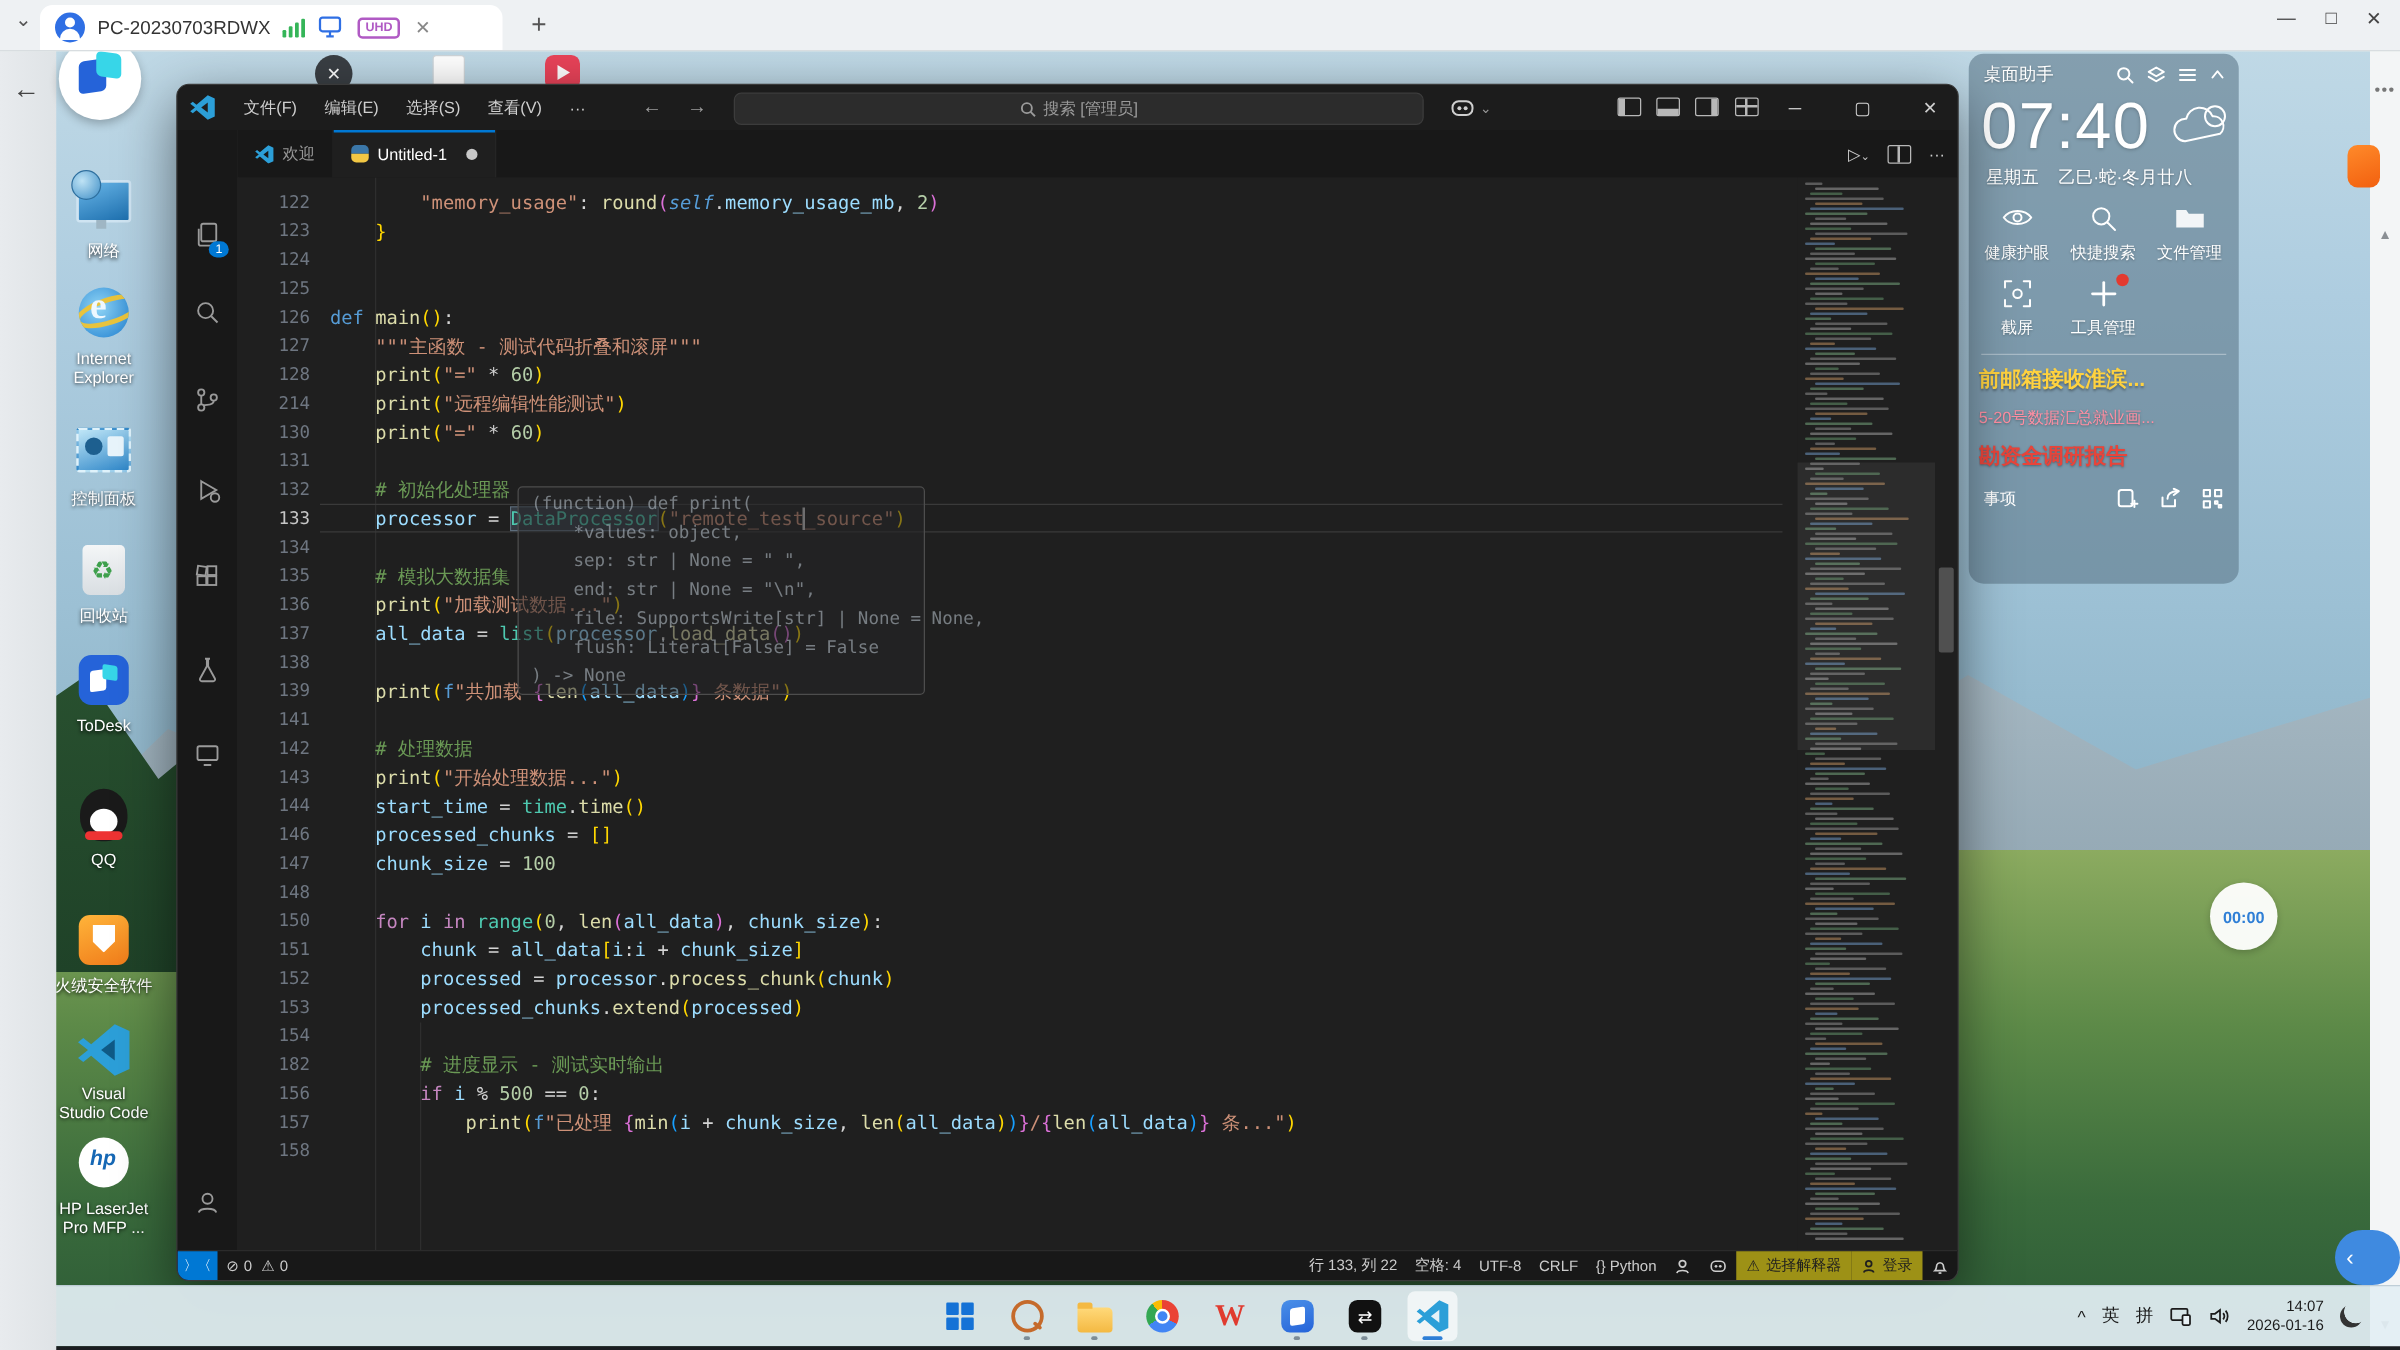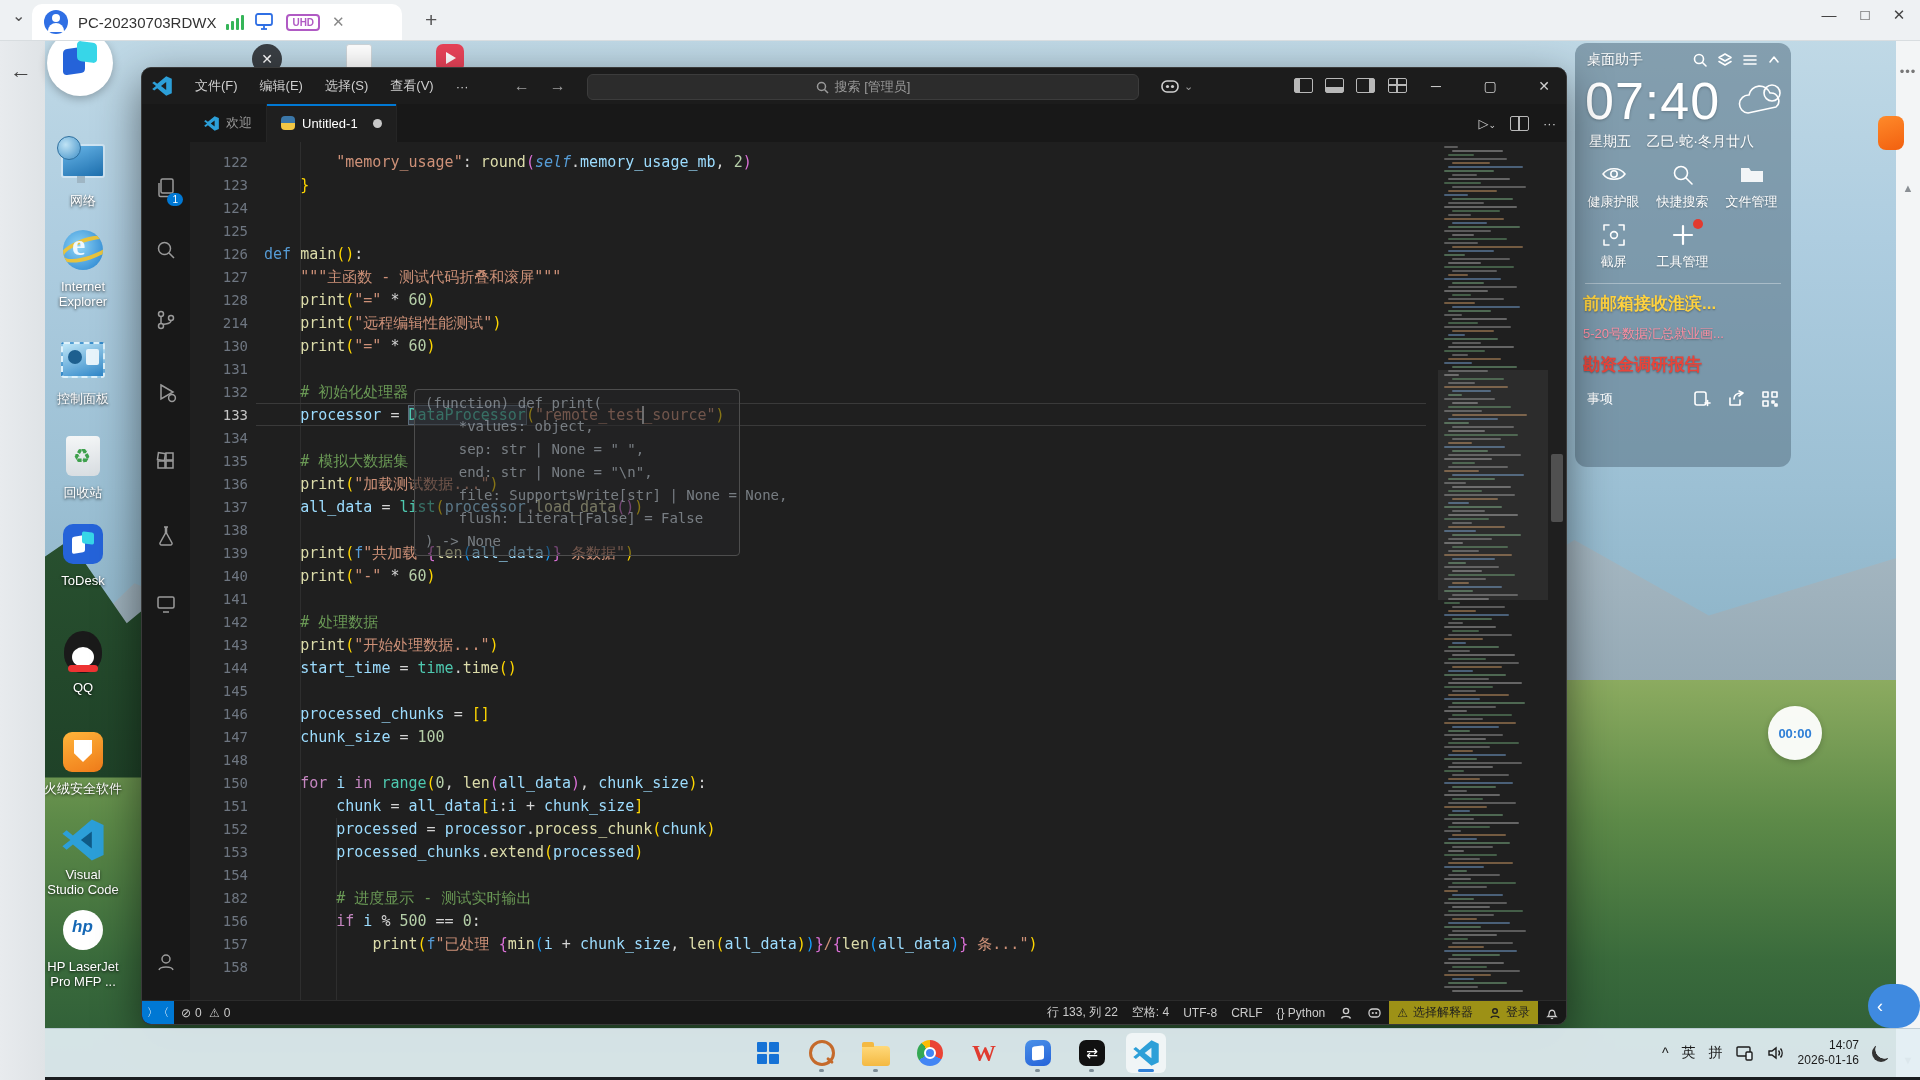--- a/index.html
+++ b/index.html
@@ -531,26 +531,24 @@
           <div class="cl"><span class="ln">130</span><span class="ct"><span class="tk-sp">    </span><span class="tk-fn">print</span><span class="tk-b1">(</span><span class="tk-str">"="</span><span class="tk-sp"> * </span><span class="tk-num">60</span><span class="tk-b1">)</span></span></div>
           <div class="cl"><span class="ln">131</span><span class="ct"></span></div>
           <div class="cl"><span class="ln">132</span><span class="ct"><span class="tk-sp">    </span><span class="tk-com"># 初始化处理器</span></span></div>
           <div class="cl"><span class="ln" style="color: rgb(198, 198, 198);">133</span><span class="ct"><span class="tk-sp">    </span><span class="tk-var">processor</span><span class="tk-sp"> = </span><span class="tk-cls tk-hl">DataProcessor</span><span class="tk-b1">(</span><span class="tk-str">"remote_test_source"</span><span class="tk-b1">)</span></span></div>
           <div class="cl"><span class="ln">134</span><span class="ct"></span></div>
           <div class="cl"><span class="ln">135</span><span class="ct"><span class="tk-sp">    </span><span class="tk-com"># 模拟大数据集</span></span></div>
           <div class="cl"><span class="ln">136</span><span class="ct"><span class="tk-sp">    </span><span class="tk-fn">print</span><span class="tk-b1">(</span><span class="tk-str">"加载测试数据..."</span><span class="tk-b1">)</span></span></div>
           <div class="cl"><span class="ln">137</span><span class="ct"><span class="tk-sp">    </span><span class="tk-var">all_data</span><span class="tk-sp"> = </span><span class="tk-cls">list</span><span class="tk-b1">(</span><span class="tk-var">processor</span><span class="tk-sp">.</span><span class="tk-fn">load_data</span><span class="tk-b2">(</span><span class="tk-b2">)</span><span class="tk-b1">)</span></span></div>
           <div class="cl"><span class="ln">138</span><span class="ct"></span></div>
           <div class="cl"><span class="ln">139</span><span class="ct"><span class="tk-sp">    </span><span class="tk-fn">print</span><span class="tk-b1">(</span><span class="tk-kw">f</span><span class="tk-str">"共加载 </span><span class="tk-b2">{</span><span class="tk-fn">len</span><span class="tk-b3">(</span><span class="tk-var">all_data</span><span class="tk-b3">)</span><span class="tk-b2">}</span><span class="tk-str"> 条数据"</span><span class="tk-b1">)</span></span></div>
-          <div class="cl"><span class="ln">140</span><span class="ct"><span class="tk-sp">    </span><span class="tk-fn">print</span><span class="tk-b1">(</span><span class="tk-str">"-"</span><span class="tk-sp"> * </span><span class="tk-num">60</span><span class="tk-b1">)</span></span></div>
           <div class="cl"><span class="ln">141</span><span class="ct"></span></div>
           <div class="cl"><span class="ln">142</span><span class="ct"><span class="tk-sp">    </span><span class="tk-com"># 处理数据</span></span></div>
           <div class="cl"><span class="ln">143</span><span class="ct"><span class="tk-sp">    </span><span class="tk-fn">print</span><span class="tk-b1">(</span><span class="tk-str">"开始处理数据..."</span><span class="tk-b1">)</span></span></div>
           <div class="cl"><span class="ln">144</span><span class="ct"><span class="tk-sp">    </span><span class="tk-var">start_time</span><span class="tk-sp"> = </span><span class="tk-cls">time</span><span class="tk-sp">.</span><span class="tk-fn">time</span><span class="tk-b1">(</span><span class="tk-b1">)</span></span></div>
-          <div class="cl"><span class="ln">145</span><span class="ct"></span></div>
           <div class="cl"><span class="ln">146</span><span class="ct"><span class="tk-sp">    </span><span class="tk-var">processed_chunks</span><span class="tk-sp"> = </span><span class="tk-b1">[]</span></span></div>
           <div class="cl"><span class="ln">147</span><span class="ct"><span class="tk-sp">    </span><span class="tk-var">chunk_size</span><span class="tk-sp"> = </span><span class="tk-num">100</span></span></div>
           <div class="cl"><span class="ln">148</span><span class="ct"></span></div>
           <div class="cl"><span class="ln">150</span><span class="ct"><span class="tk-sp">    </span><span class="tk-ctl">for</span><span class="tk-sp"> </span><span class="tk-var">i</span><span class="tk-sp"> </span><span class="tk-ctl">in</span><span class="tk-sp"> </span><span class="tk-cls">range</span><span class="tk-b1">(</span><span class="tk-num">0</span><span class="tk-sp">, </span><span class="tk-fn">len</span><span class="tk-b2">(</span><span class="tk-var">all_data</span><span class="tk-b2">)</span><span class="tk-sp">, </span><span class="tk-var">chunk_size</span><span class="tk-b1">)</span><span class="tk-sp">:</span></span></div>
           <div class="cl"><span class="ln">151</span><span class="ct"><span class="tk-sp">        </span><span class="tk-var">chunk</span><span class="tk-sp"> = </span><span class="tk-var">all_data</span><span class="tk-b1">[</span><span class="tk-var">i</span><span class="tk-sp">:</span><span class="tk-var">i</span><span class="tk-sp"> + </span><span class="tk-var">chunk_size</span><span class="tk-b1">]</span></span></div>
           <div class="cl"><span class="ln">152</span><span class="ct"><span class="tk-sp">        </span><span class="tk-var">processed</span><span class="tk-sp"> = </span><span class="tk-var">processor</span><span class="tk-sp">.</span><span class="tk-fn">process_chunk</span><span class="tk-b1">(</span><span class="tk-var">chunk</span><span class="tk-b1">)</span></span></div>
           <div class="cl"><span class="ln">153</span><span class="ct"><span class="tk-sp">        </span><span class="tk-var">processed_chunks</span><span class="tk-sp">.</span><span class="tk-fn">extend</span><span class="tk-b1">(</span><span class="tk-var">processed</span><span class="tk-b1">)</span></span></div>
           <div class="cl"><span class="ln">154</span><span class="ct"></span></div>
           <div class="cl"><span class="ln">182</span><span class="ct"><span class="tk-sp">        </span><span class="tk-com"># 进度显示 - 测试实时输出</span></span></div>
           <div class="cl"><span class="ln">156</span><span class="ct"><span class="tk-sp">        </span><span class="tk-ctl">if</span><span class="tk-sp"> </span><span class="tk-var">i</span><span class="tk-sp"> % </span><span class="tk-num">500</span><span class="tk-sp"> == </span><span class="tk-num">0</span><span class="tk-sp">:</span></span></div>

